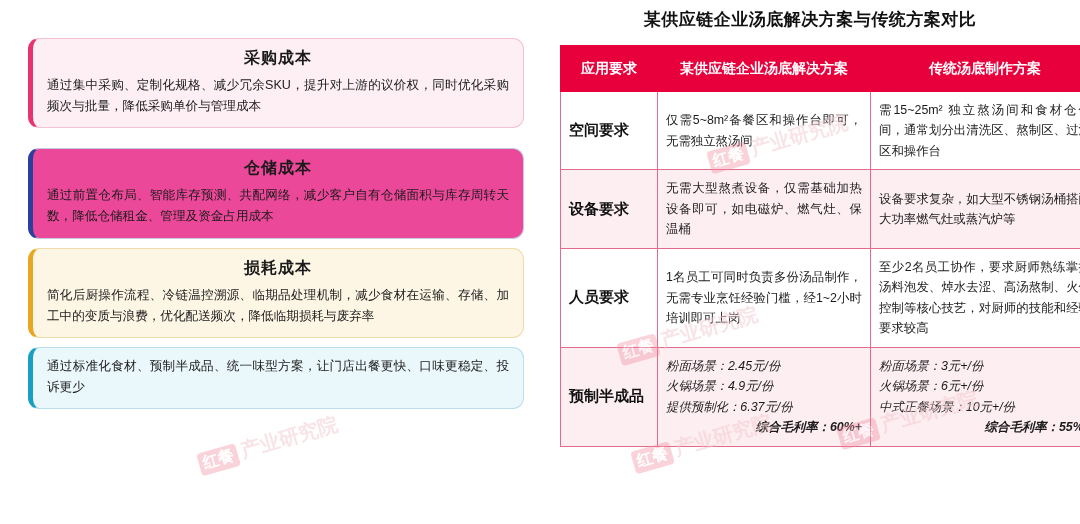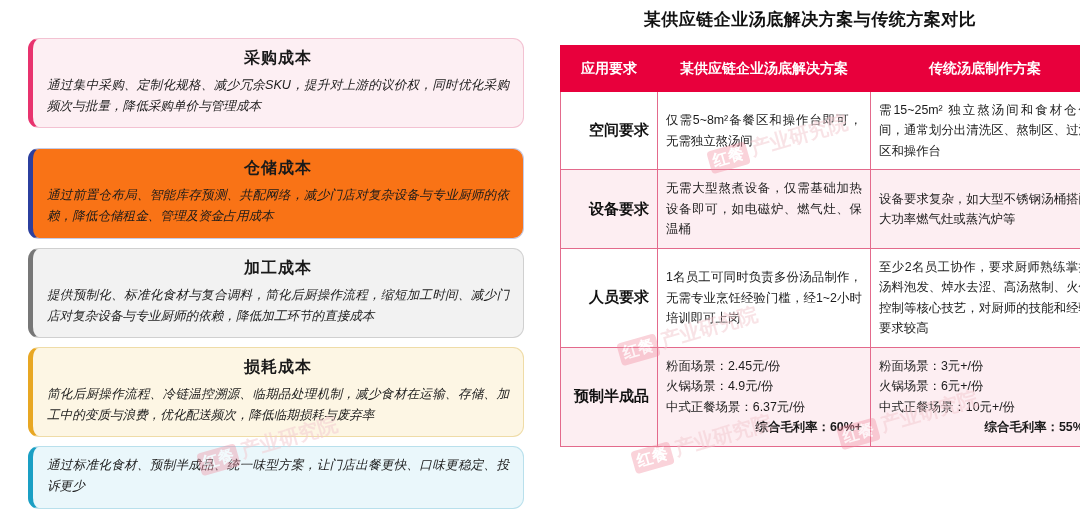--- a/index.html
+++ b/index.html
@@ -42,25 +42,24 @@
     font-weight: bold;
     text-align: center;
     margin: 1px 0 6px 0;
     letter-spacing: 1px;
   }
   .cost-body {
     font-size: 12.6px;
     line-height: 1.68;
     text-align: justify;
     color: #1b1b1b;
-    font-style: italic;
   }
 
   .c-pink   { background: #fdeff3; border-color: #f3c2d2; border-left-color: #e8336e; }
-  .c-blue   { background: #f97316; border-color: #c3cbe8; border-left-color: #2b3f9e; margin-top: 20px; }
+  .c-blue   { background: #ec4899; border-color: #c3cbe8; border-left-color: #2b3f9e; margin-top: 20px; }
   .c-gray   { background: #f2f2f2; border-color: #d0d0d0; border-left-color: #777777; }
   .c-yellow { background: #fdf6e4; border-color: #efdca7; border-left-color: #e8a723; }
   .c-cyan   { background: #eaf7fb; border-color: #b9e0ec; border-left-color: #1a9fc4; }
 
   
   .right-panel {
     position: absolute;
     left: 560px;
     top: 8px;
     width: 500px;
@@ -89,35 +88,35 @@
     font-size: 14px;
     font-weight: bold;
     text-align: center;
     line-height: 1.5;
     border-color: #e8003c;
     padding: 12px 6px;
     margin-left: 28px;
   }
   td.req {
     width: 84px;
-    text-align: right;
+    text-align: left;
     font-size: 15px;
     font-weight: bold;
     color: #111111;
   }
   td.cell {
     font-size: 12.4px;
     line-height: 1.65;
     text-align: justify;
     color: #1b1b1b;
   }
   tr.band-alt td { background: #fdeef2; }
   tr.band td { background: #ffffff; }
   td.cell.center-cost { text-align: left; }
-  .cost-line { white-space: nowrap; }
+  .cost-line { white-space: nowrap; font-style: italic; }
   .cost-line.bold { font-weight: bold; text-align: right; }
 
   
   .wm {
     position: absolute;
     pointer-events: none;
     user-select: none;
     opacity: 0.5;
     font-size: 20px;
     font-weight: bold;
@@ -148,27 +147,23 @@
 
   <div class="left-panel">
 
     <div class="cost-card c-pink">
       <div class="cost-title">采购成本</div>
       <div class="cost-body">通过集中采购、定制化规格、减少冗余SKU，提升对上游的议价权，同时优化采购频次与批量，降低采购单价与管理成本</div>
     </div>
 
     <div class="cost-card c-blue">
       <div class="cost-title">仓储成本</div>
-      <div class="cost-body">通过前置仓布局、智能库存预测、共配网络，减少门店对复杂设备与专业厨师的依赖，降低仓储租金、管理及资金占用成本</div>
-    </div>
-
-    <div class="cost-card c-gray">
-      <div class="cost-title">加工成本</div>
-      <div class="cost-body">提供预制化、标准化食材与复合调料，简化后厨操作流程，缩短加工时间、减少门店对复杂设备与专业厨师的依赖，降低加工环节的直接成本</div>
-    </div>
+      <div class="cost-body">通过前置仓布局、智能库存预测、共配网络，减少客户自有仓储面积与库存周转天数，降低仓储租金、管理及资金占用成本</div>
+    </div>
+
 
     <div class="cost-card c-yellow">
       <div class="cost-title">损耗成本</div>
       <div class="cost-body">简化后厨操作流程、冷链温控溯源、临期品处理机制，减少食材在运输、存储、加工中的变质与浪费，优化配送频次，降低临期损耗与废弃率</div>
     </div>
 
     <div class="cost-card c-cyan">
       <div class="cost-body">通过标准化食材、预制半成品、统一味型方案，让门店出餐更快、口味更稳定、投诉更少</div>
     </div>
 
@@ -199,21 +194,21 @@
         <tr class="band">
           <td class="req">人员要求</td>
           <td class="cell">1名员工可同时负责多份汤品制作，无需专业烹饪经验门槛，经1~2小时培训即可上岗</td>
           <td class="cell">至少2名员工协作，要求厨师熟练掌握汤料泡发、焯水去涩、高汤熬制、火候控制等核心技艺，对厨师的技能和经验要求较高</td>
         </tr>
         <tr class="band-alt">
           <td class="req">预制半成品</td>
           <td class="cell center-cost">
             <div class="cost-line">粉面场景：2.45元/份</div>
             <div class="cost-line">火锅场景：4.9元/份</div>
-            <div class="cost-line">中式正餐场景：6.37元/份</div>
+            <div class="cost-line">提供预制化：6.37元/份</div>
             <div class="cost-line bold">综合毛利率：60%+</div>
           </td>
           <td class="cell center-cost">
             <div class="cost-line">粉面场景：3元+/份</div>
             <div class="cost-line">火锅场景：6元+/份</div>
             <div class="cost-line">中式正餐场景：10元+/份</div>
             <div class="cost-line bold">综合毛利率：55%+</div>
           </td>
         </tr>
       </tbody>

